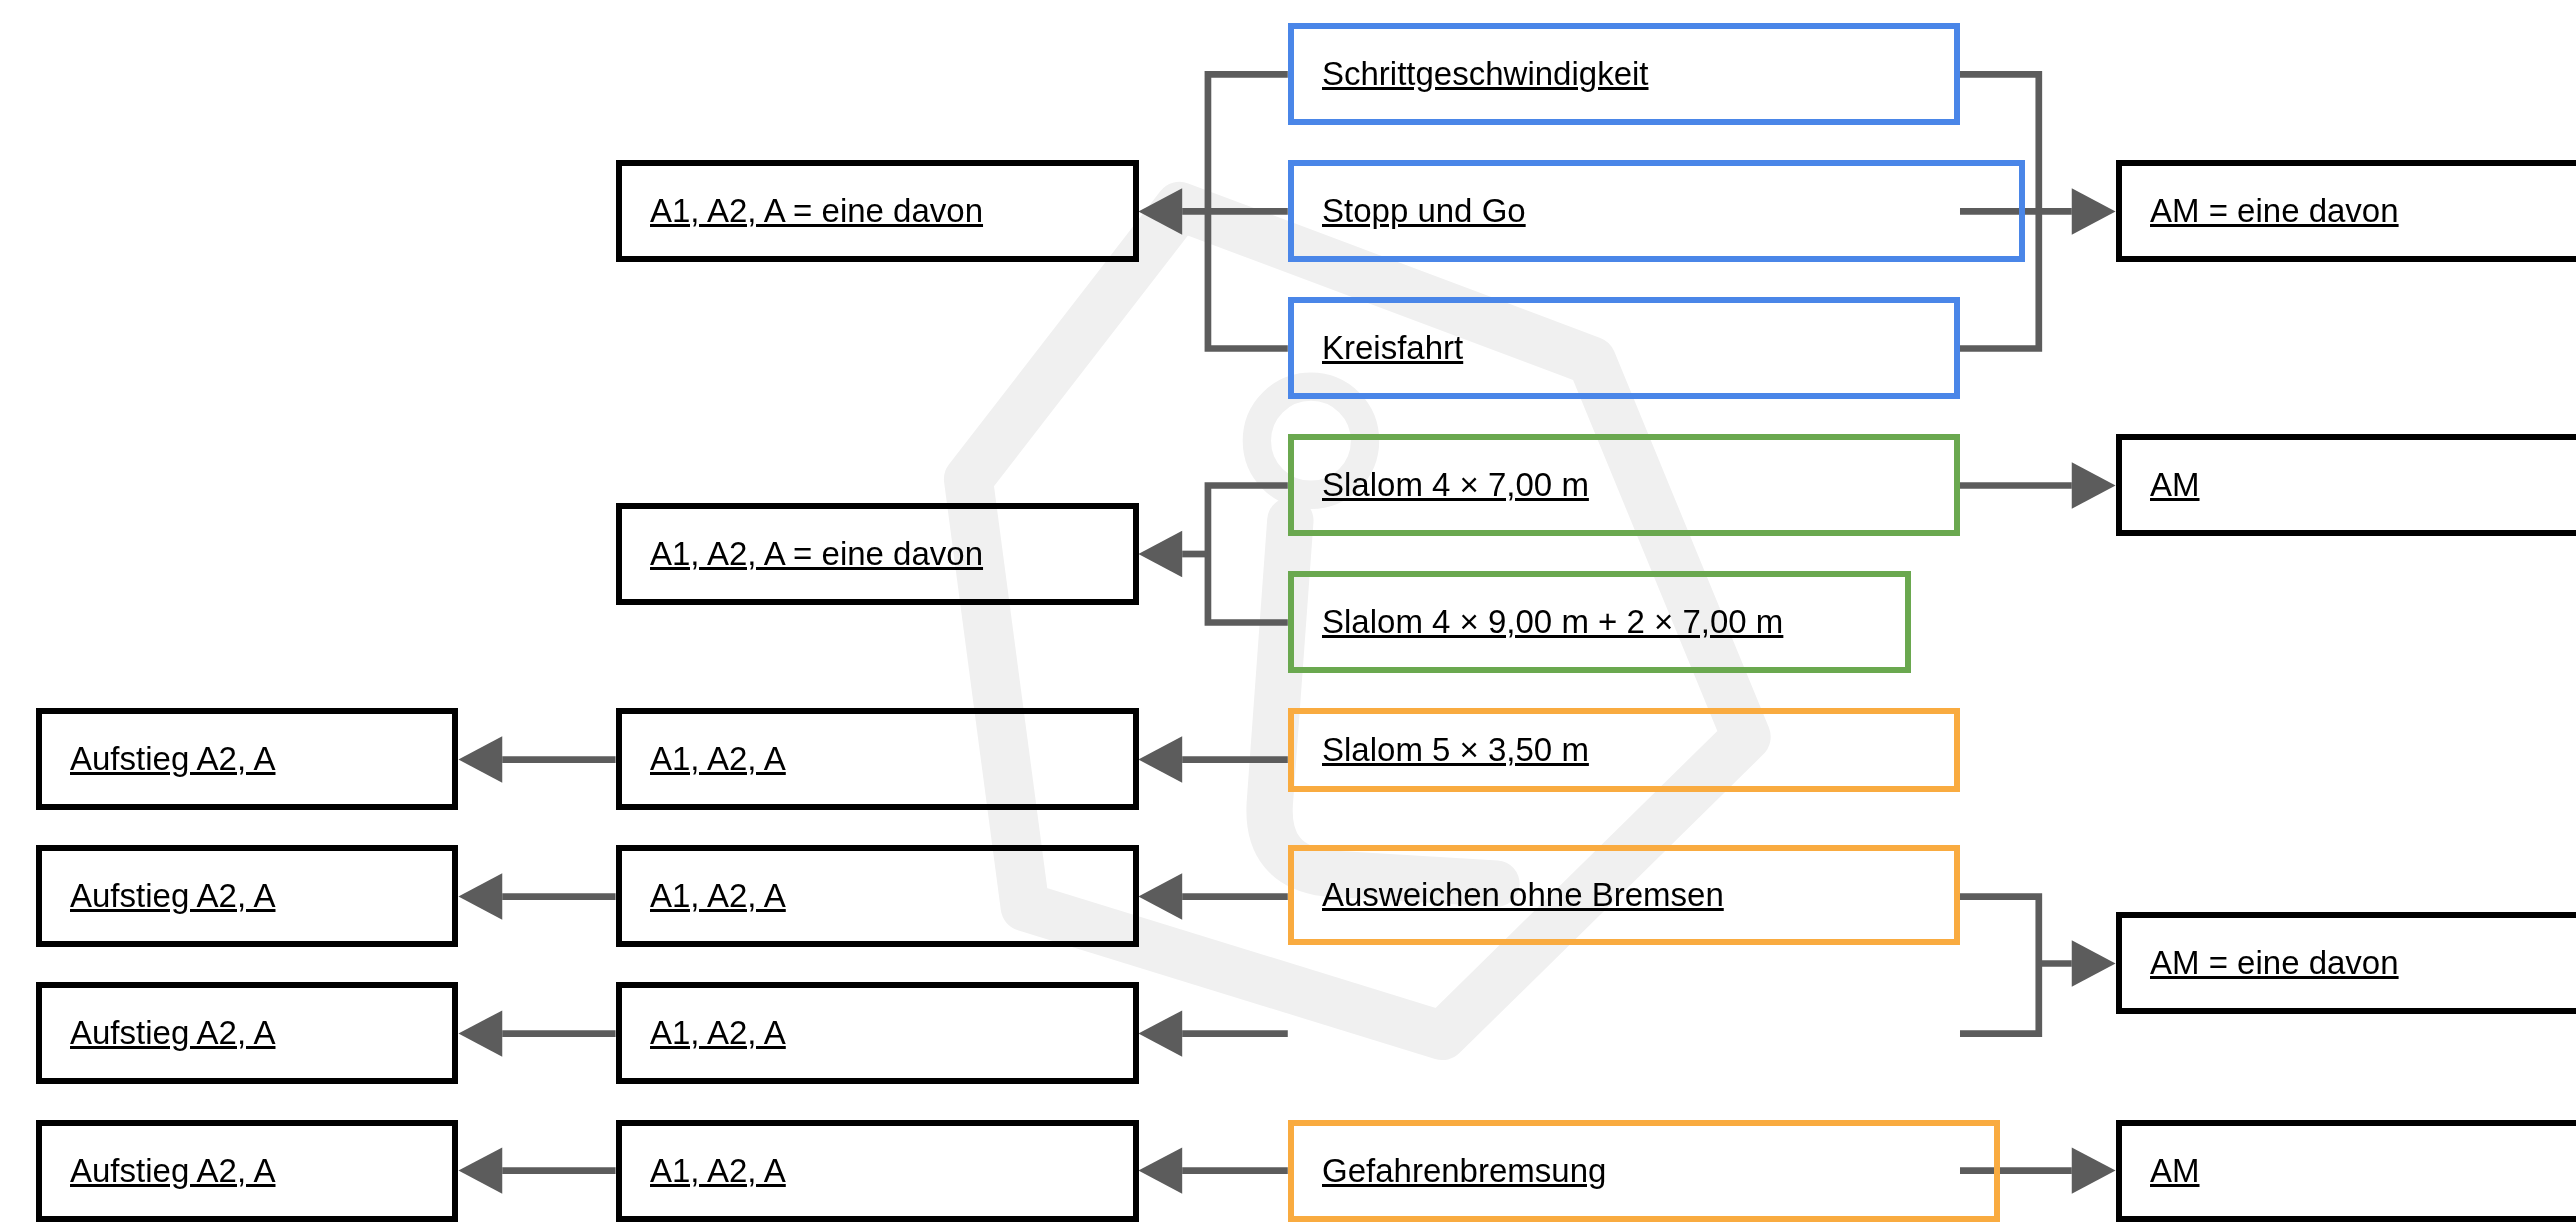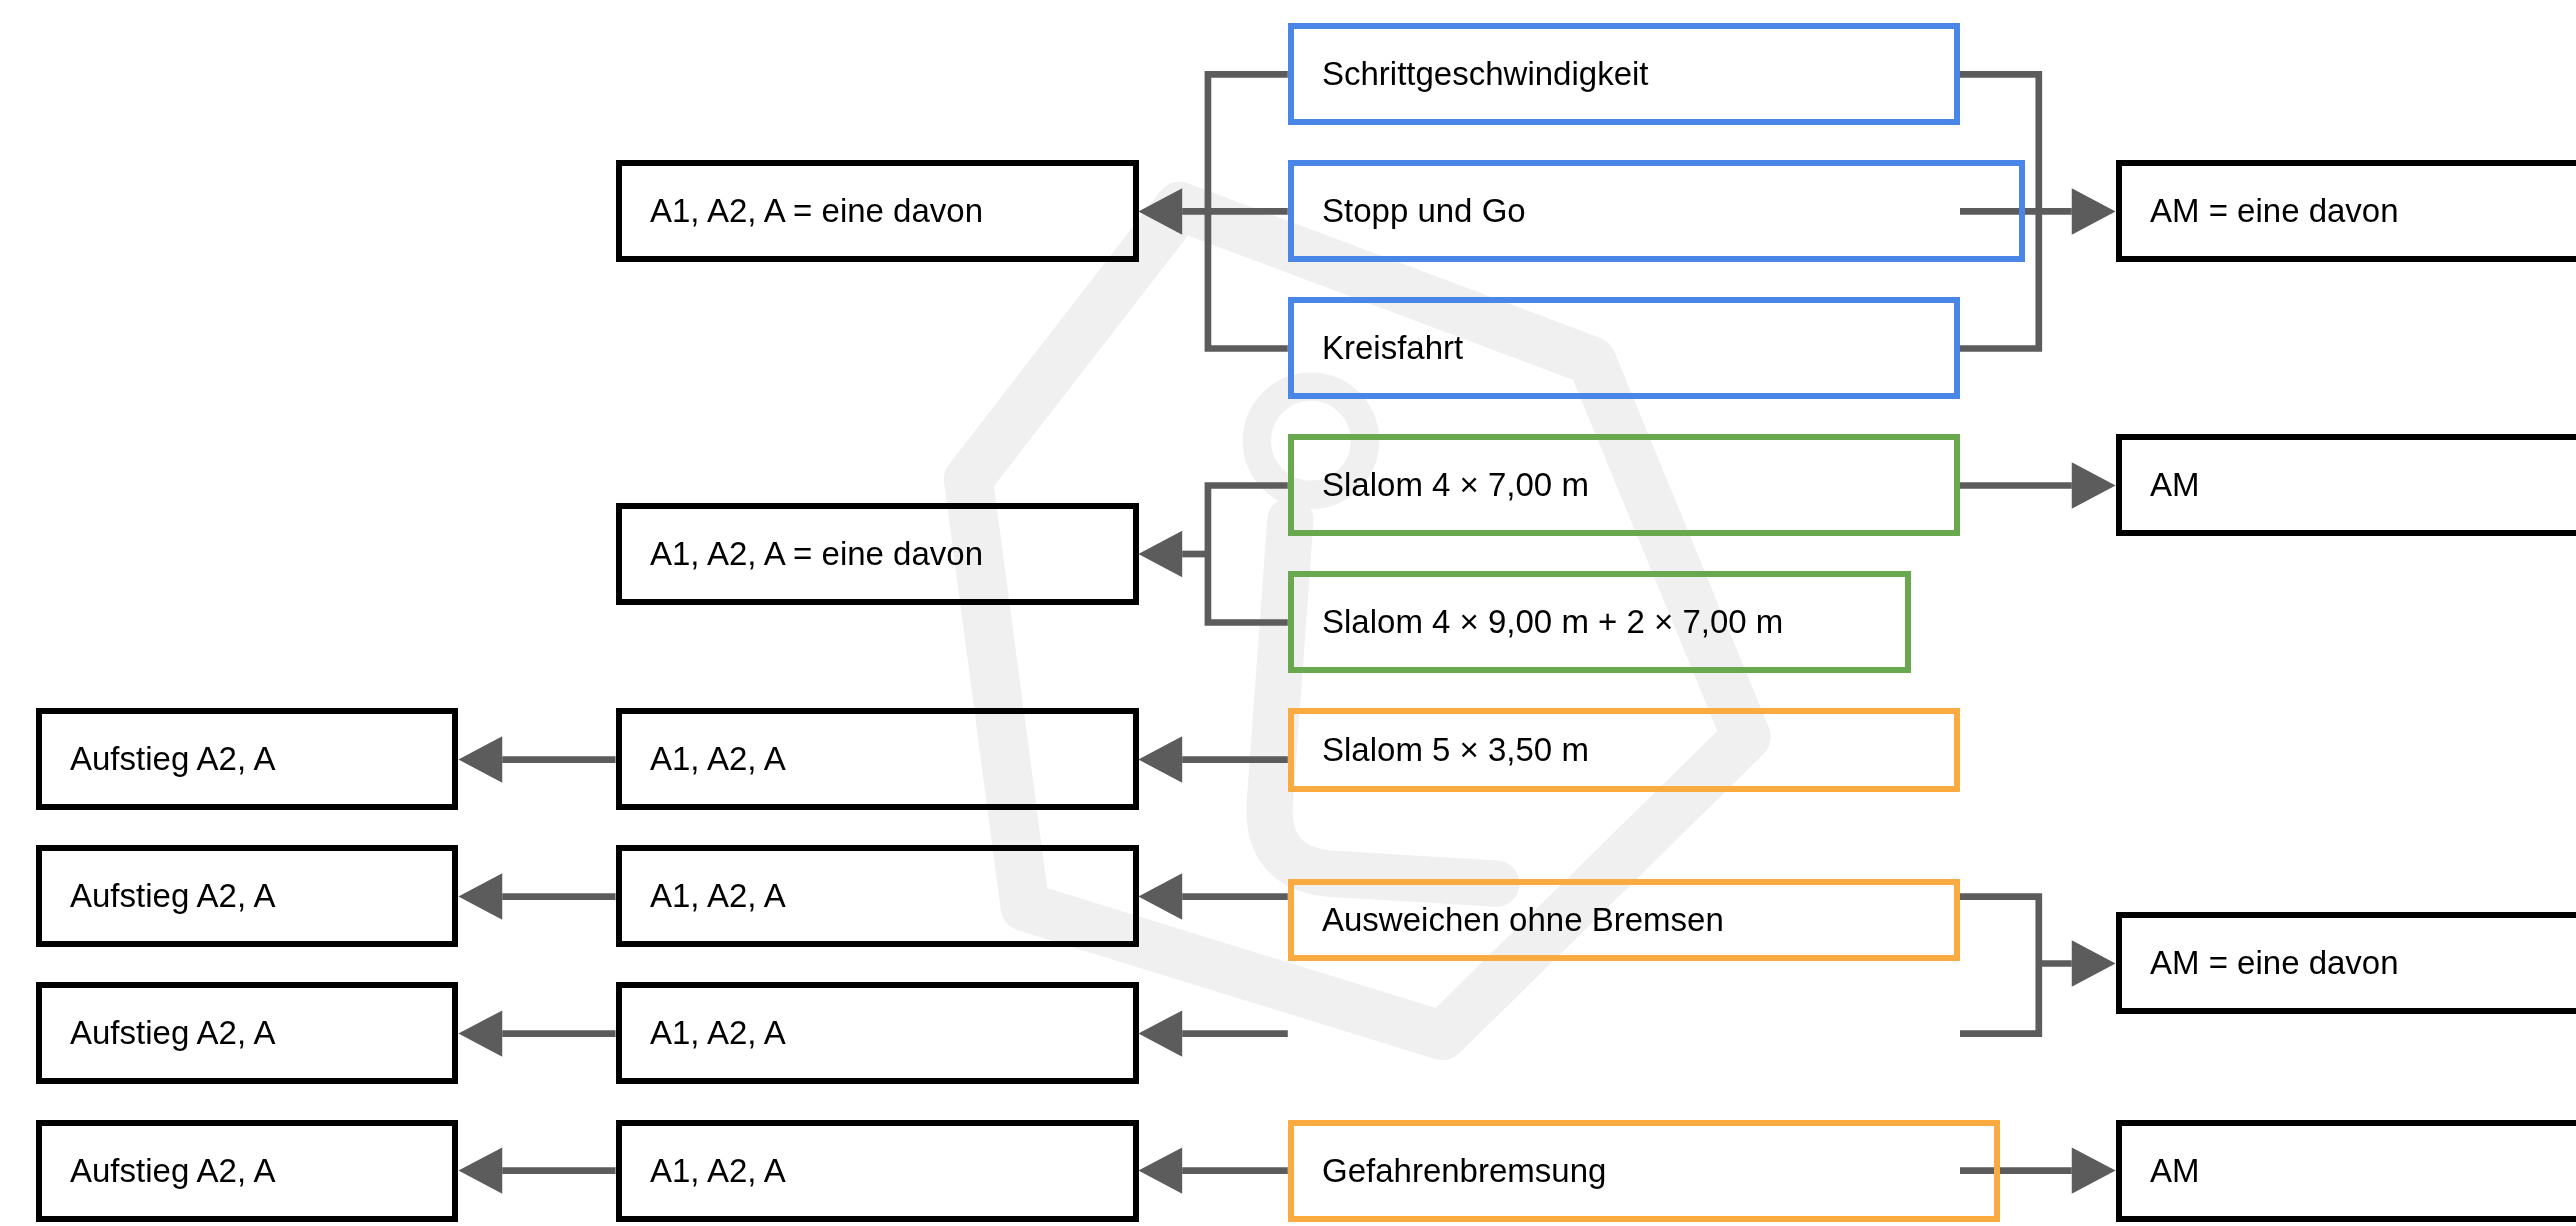--- a/index.html
+++ b/index.html
@@ -5,21 +5,21 @@
   html,body{margin:0;padding:0;background:#ffffff;}
   body{width:2625px;height:1227px;overflow:hidden;
        font-family:"Liberation Sans","DejaVu Sans",sans-serif;}
   .canvas{position:relative;width:2625px;height:1227px;background:#ffffff;}
   .layer{position:absolute;left:0;top:0;width:2625px;height:1227px;}
   .watermark{z-index:1;}
   .connectors{z-index:2;}
   .box{position:absolute;z-index:3;box-sizing:border-box;
        border:6.7px solid #000000;background:transparent;
        display:flex;align-items:center;
-       padding-left:28px;font-size:33px;color:#000000;white-space:nowrap;}
+       padding-left:28px;font-size:33px;color:#000000;white-space:nowrap;text-decoration:underline;}
   .box.blue{border-color:#4a86e8;}
   .box.green{border-color:#6aa84f;}
   .box.orange{border-color:#f9ab40;}
 </style>
 </head>
 <body>
 
 <div class="canvas">
 
   <svg class="layer watermark" viewBox="0 0 5096 2381" xmlns="http://www.w3.org/2000/svg" aria-hidden="true">
@@ -88,21 +88,21 @@
   <div class="box" style="left:616px;top:845px;width:523px;height:102px">A1, A2, A</div>
   <div class="box" style="left:616px;top:982px;width:523px;height:102px">A1, A2, A</div>
   <div class="box" style="left:616px;top:1120px;width:523px;height:102px">A1, A2, A</div>
 
   <div class="box blue" style="left:1288px;top:23px;width:672px;height:102px">Schrittgeschwindigkeit</div>
   <div class="box blue" style="left:1288px;top:160px;width:737px;height:102px">Stopp und Go</div>
   <div class="box blue" style="left:1288px;top:297px;width:672px;height:102px">Kreisfahrt</div>
   <div class="box green" style="left:1288px;top:434px;width:672px;height:102px">Slalom 4 × 7,00 m</div>
   <div class="box green" style="left:1288px;top:571px;width:623px;height:102px">Slalom 4 × 9,00 m + 2 × 7,00 m</div>
   <div class="box orange" style="left:1288px;top:708px;width:672px;height:84px">Slalom 5 × 3,50 m</div>
-  <div class="box orange" style="left:1288px;top:879px;width:672px;height:82px">Ausweichen ohne Bremsen</div>
+  <div class="box orange" style="left:1288px;top:845px;width:672px;height:100px">Ausweichen ohne Bremsen</div>
   <div class="box orange" style="left:1288px;top:1120px;width:712px;height:102px">Gefahrenbremsung</div>
 
   <div class="box" style="left:2116px;top:160px;width:478px;height:102px">AM = eine davon</div>
   <div class="box" style="left:2116px;top:434px;width:478px;height:102px">AM</div>
   <div class="box" style="left:2116px;top:912px;width:478px;height:102px">AM = eine davon</div>
   <div class="box" style="left:2116px;top:1120px;width:478px;height:102px">AM</div>
 
 </div>
 
 

